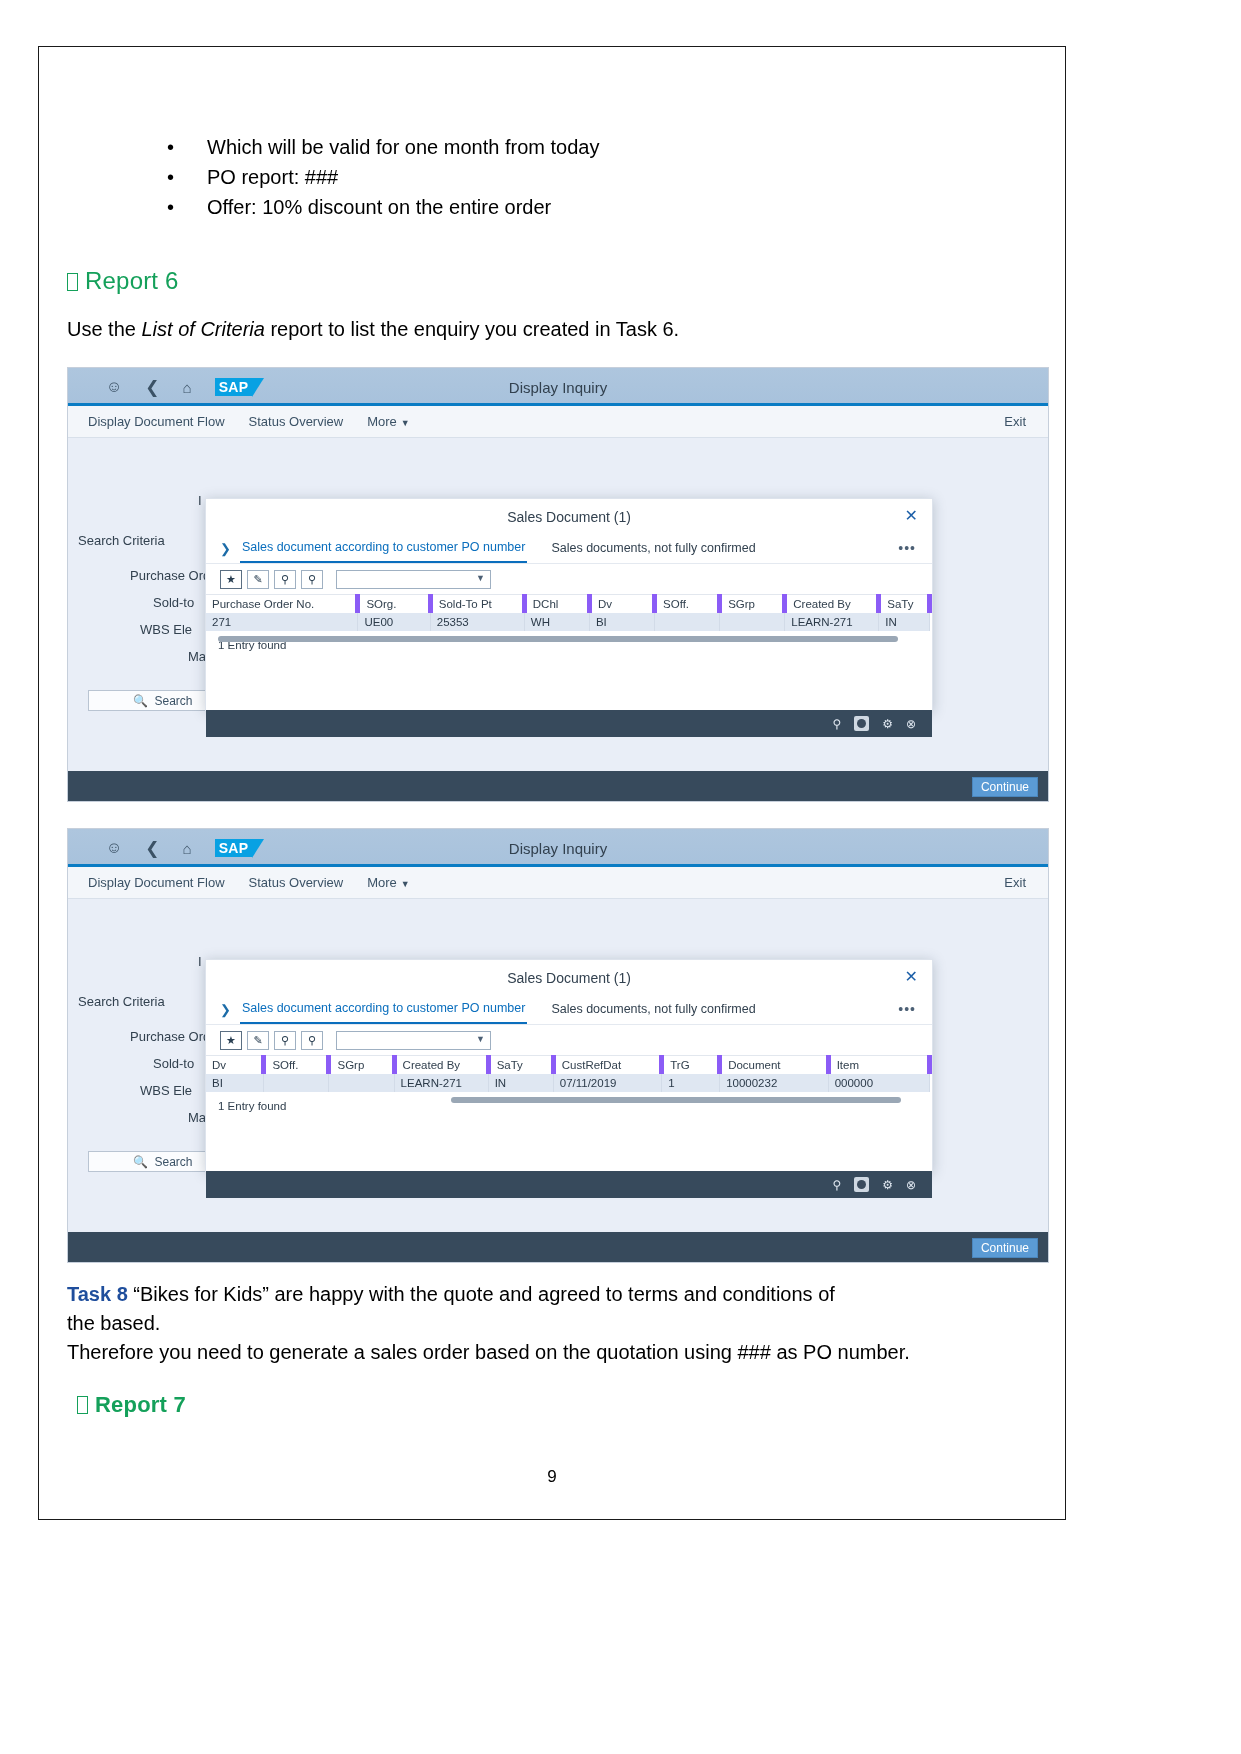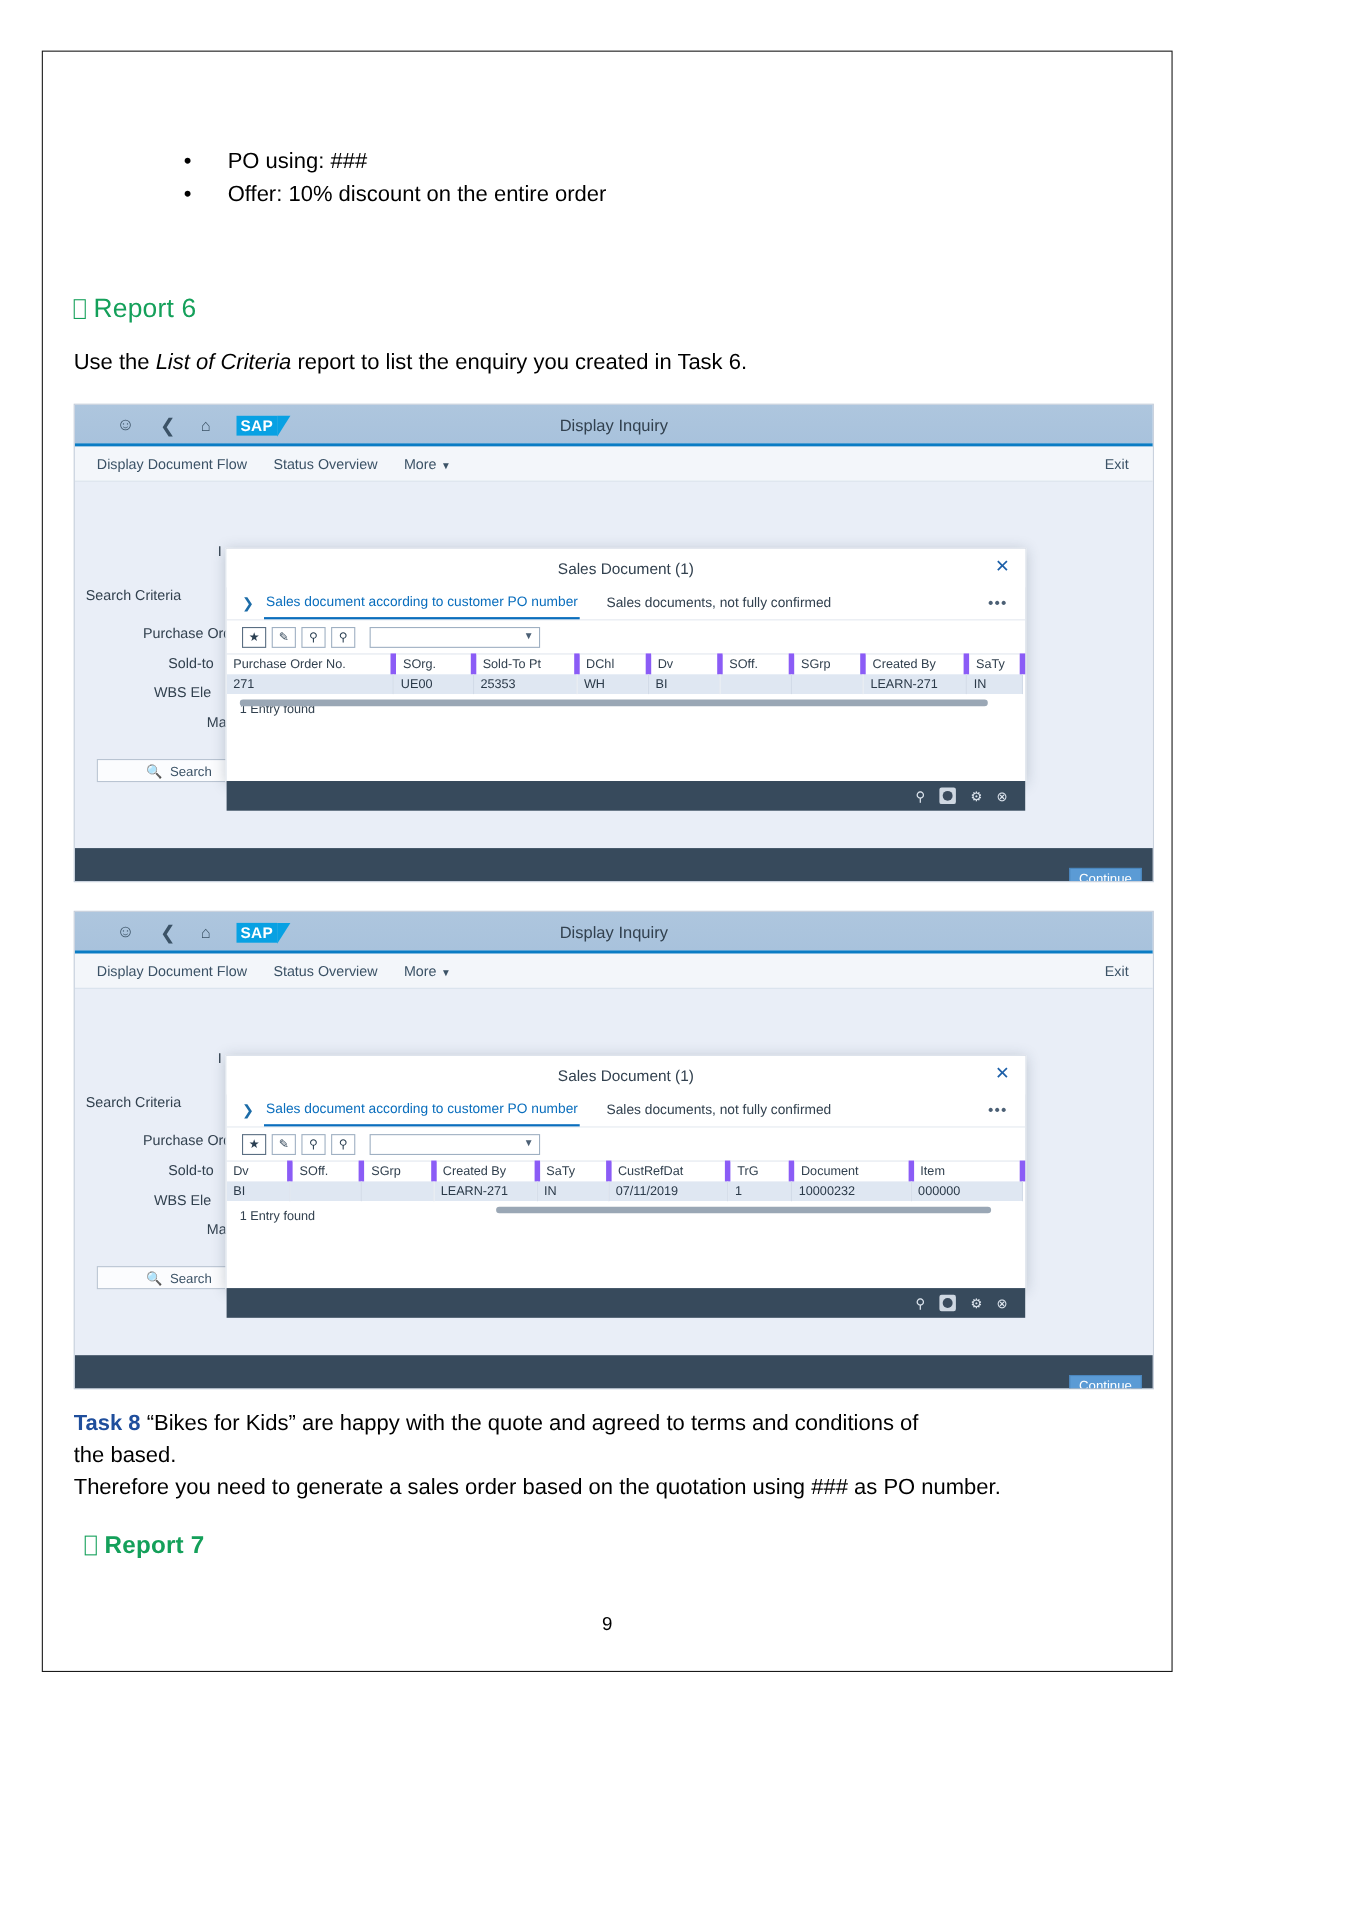--- a/index.html
+++ b/index.html
@@ -137,21 +137,21 @@
     display: flex; align-items: center; justify-content: center; gap: 6px;
     font-size: 12px; color: #3b5266;
   }
   .search-btn .sh { font-size: 12px; }
 
   .bottom-bar {
     position: absolute; left: 0; bottom: 0; width: 100%; height: 32px;
     background: #374a5c;
   }
   .continue-btn {
-    position: absolute; right: 10px; top: 18px;
+    position: absolute; right: 10px; top: 6px;
     background: #5b9bd5; color: #fff; font-size: 12px;
     padding: 2px 8px; border: 1px solid #4a86bd;
   }
 
   
   .dialog {
     position: absolute; left: 137px; top: 60px;
     width: 728px; height: 213px;
     background: #fff;
     box-shadow: 0 2px 12px rgba(40,60,80,.25);
@@ -234,21 +234,22 @@
     width: 9px; height: 9px; border-radius: 50%; background: #3a4b5d; display: block;
   }
 </style>
 </head>
 <body>
 
 <div class="page-border">
 <div class="content">
 
   <div class="bullets">
-    <div class="bullet-line"><span class="dot">•</span><span>PO using: ###</span></div>
+    <div class="bullet-line"><span class="dot">•</span><span>Which will be valid for one month from today</span></div>
+    <div class="bullet-line"><span class="dot">•</span><span>PO report: ###</span></div>
     <div class="bullet-line"><span class="dot">•</span><span>Offer: 10% discount on the entire order</span></div>
   </div>
 
   <div class="report-heading" id="report6-heading">
     <span class="box-glyph"></span><span>Report 6</span>
   </div>
 
   <div class="intro-line">
     <span>Use the </span><i>List of Criteria</i><span> report to list the enquiry you created in Task 6.</span>
   </div>

